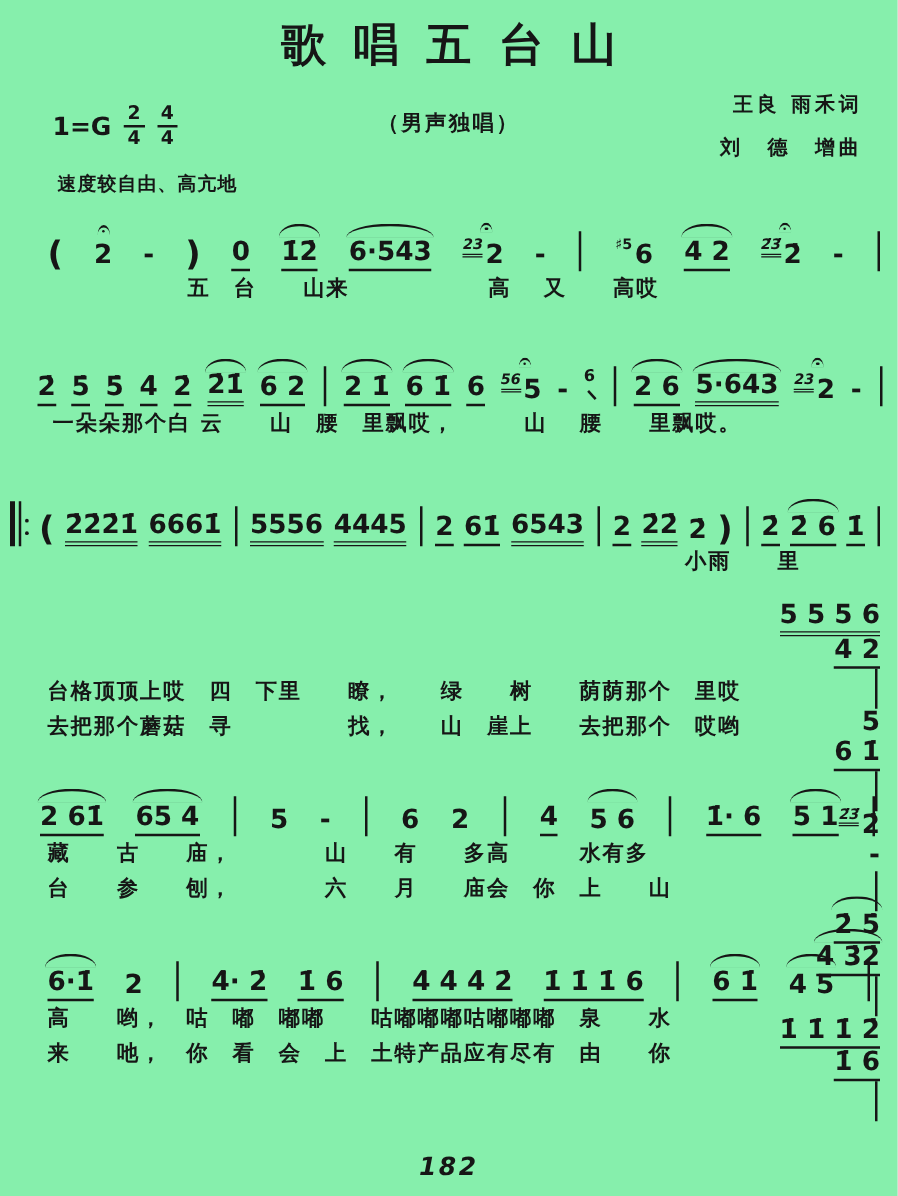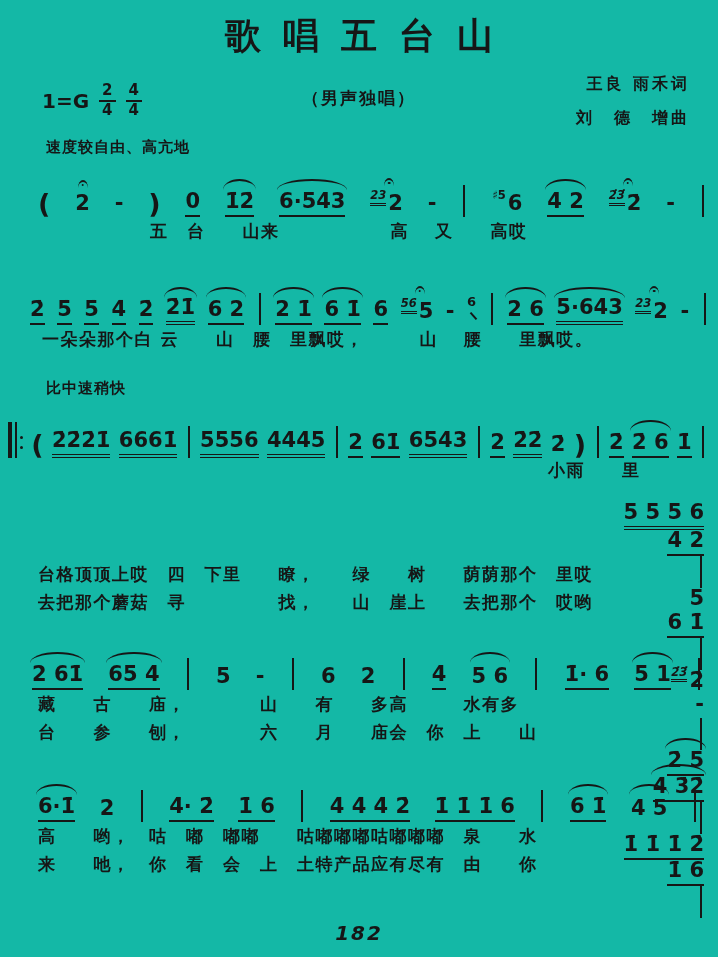--- a/index.html
+++ b/index.html
@@ -1,18 +1,18 @@
 <!DOCTYPE html>
 <html><head>
 <meta charset="utf-8">
 <style>
   html,body{margin:0;padding:0;background:#e8e8e6;}
   .page{
     width:718px;height:957px;position:relative;overflow:hidden;
-    background:#14b8a6;color:#161616;
+    background:#86efac;color:#161616;
     font-family:"DejaVu Sans","Liberation Sans",sans-serif;
   }
   
   .title{
     text-align:center;font-size:36px;font-weight:bold;
     letter-spacing:22px;text-indent:22px;padding-top:12px;
   }
   .meta{display:flex;justify-content:space-between;align-items:flex-start;
     padding:6px 28px 0 42px;}
   .keysig{display:flex;align-items:center;gap:10px;font-size:20px;
@@ -151,21 +151,20 @@
           <div class="bar"></div>
           <div class="cell note u1"><div class="txt">2 6</div><div class="arc"></div></div>
           <div class="cell note u2"><div class="txt">5·643</div><div class="arc"></div></div>
           <div class="cell note gu"><div class="gwrap"><div class="grace">23</div><div class="fer gfer"></div></div><div class="txt">2</div></div>
           <div class="cell dash"><div class="txt">-</div></div>
           <div class="bar"></div>
         </div>
         <div class="lyric">一朵朵那个白 云　　山　腰　里飘哎，　　　山　 腰　　里飘哎。</div>
       </div>
       <div class="system sys2">
-        <div class="tempo">比中速稍快</div>
         <div class="noterow">
           <div class="repeat">
             <div class="thick"></div>
             <div class="thin"></div>
             <div class="dots">
               <i></i>
               <i></i>
             </div>
           </div>
           <div class="cell paren"><div class="txt">(</div></div>

